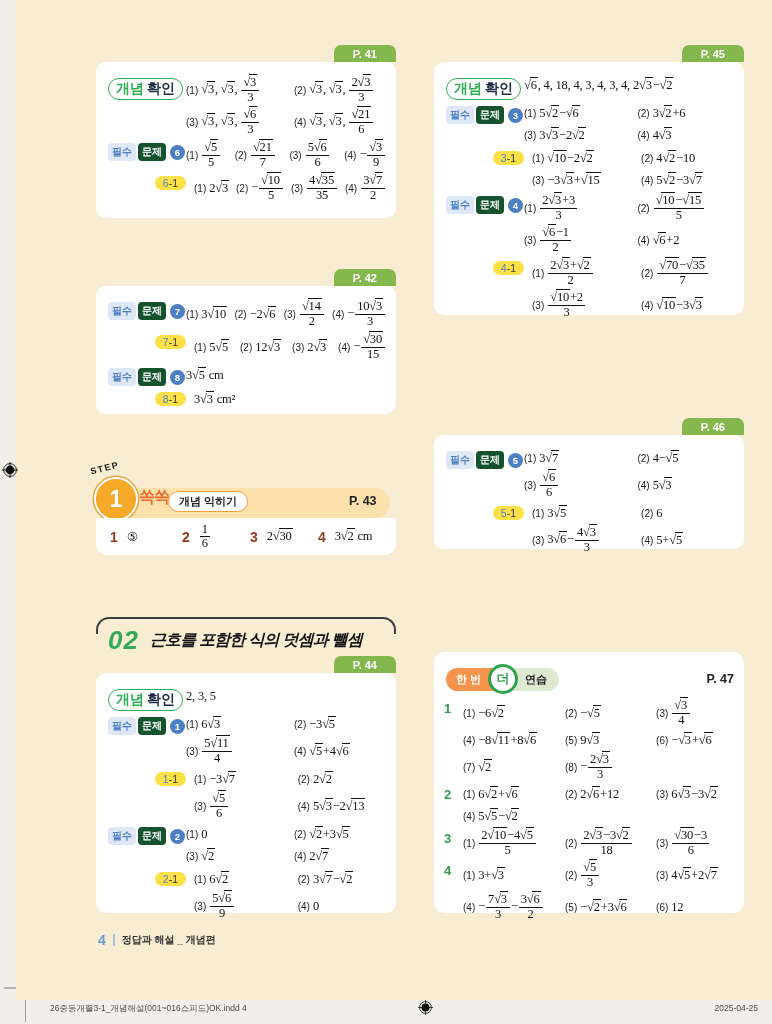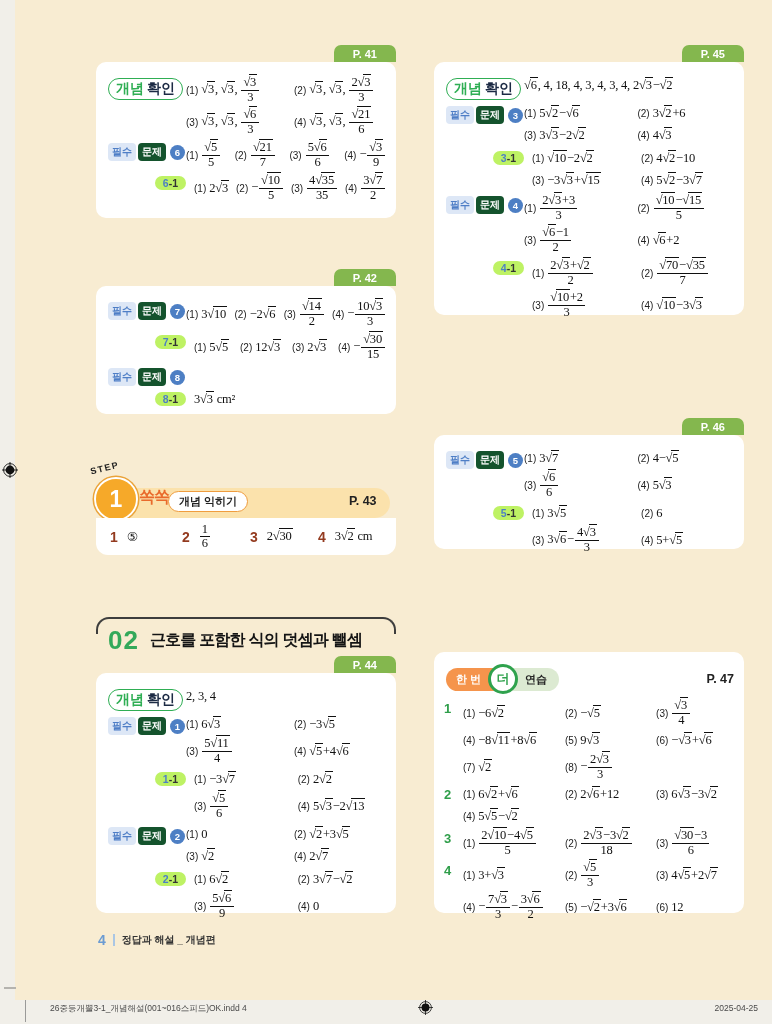--- a/index.html
+++ b/index.html
@@ -36,41 +36,41 @@
   .fden{padding-top:0;}
   
   .badge-concept{display:inline-flex;gap:3px;align-items:center;border:1.6px solid #2fae54;border-radius:999px;
                  padding:1px 7px;font-size:14px;font-weight:bold;background:#fff;white-space:nowrap;}
   .bc-g{color:#2fae54;} .bc-d{color:#1c2a44;}
   .badge-ess{display:inline-flex;align-items:center;gap:2px;font-size:10px;font-weight:bold;white-space:nowrap;}
   .be-l{background:#dde7f6;color:#4e7ec6;padding:2px 4px;border-radius:4px;}
   .be-d{background:#14532d;color:#fff;padding:2px 4px;border-radius:4px;}
   .be-n{width:15px;height:15px;border-radius:50%;background:#4d7fc4;color:#fff;display:inline-flex;
         align-items:center;justify-content:center;font-size:9.5px;margin-left:2px;}
-  .badge-sub{background:#bef264;border-radius:999px;padding:1px 8px;font-size:10.5px;font-weight:bold;color:#333;white-space:nowrap;}
+  .badge-sub{background:#fde047;border-radius:999px;padding:1px 8px;font-size:10.5px;font-weight:normal;color:#333;white-space:nowrap;}
   .bs-n{color:#4d7fc4;}
   
   #step-word{position:absolute;left:90px;top:463px;font-size:9px;font-weight:bold;letter-spacing:1.5px;
              color:#222;transform:rotate(-14deg);}
   #step-band{position:absolute;left:108px;top:488px;width:282px;height:30px;background:#fbe2ac;border-radius:6px 15px 15px 6px;}
   #step-circle{position:absolute;left:94px;top:477px;width:40px;height:40px;border-radius:50%;background:#f6a929;
                color:#fff;font-size:23px;font-weight:bold;display:flex;align-items:center;justify-content:center;
                border:2px solid #fff;box-shadow:0 0 0 1.5px #eaa339;}
   #step-ssok{position:absolute;left:139px;top:487px;color:#e96a2b;font-weight:800;font-size:16px;letter-spacing:-1px;}
   #step-pill{position:absolute;left:168px;top:491px;background:#fff;border:1.5px solid #ef9d3f;border-radius:999px;
              padding:2px 10px;font-size:11px;font-weight:800;color:#222;}
   #step-page{position:absolute;left:349px;top:494px;font-size:12.5px;font-weight:800;color:#222;}
   #step-ans{position:absolute;left:96px;top:518px;width:300px;height:37px;background:#fff;border-radius:0 0 12px 12px;
             display:grid;grid-template-columns:72px 68px 68px auto;align-items:center;padding-left:14px;box-sizing:border-box;}
   .sa{display:flex;align-items:center;gap:9px;white-space:nowrap;}
   .sa .n{color:#933a1f;font-weight:800;font-size:14px;}
   
   #sec{position:absolute;left:96px;top:617px;width:300px;}
   #sec .bracket{height:15px;border:2px solid #3d3d3d;border-bottom:none;border-radius:13px 13px 0 0;}
-  #sec .sec-row{display:flex;align-items:center;gap:11px;margin-top:-9px;padding-left:12px;}
+  #sec .sec-row{display:flex;align-items:center;gap:11px;margin-top:-9px;padding-left:12px;font-style:italic;}
   #sec .sec-num{color:#33a95a;font-size:26px;font-weight:800;letter-spacing:1px;}
   #sec .sec-title{font-size:16px;font-weight:800;color:#141414;letter-spacing:-0.8px;}
   
   .prac-head{display:flex;align-items:center;margin:8px 2px 4px 2px;position:relative;}
   .ph-first{background:#f5944c;color:#fff;font-weight:800;font-size:11px;padding:4px 14px 4px 10px;border-radius:999px 0 0 999px;}
   .ph-circle{width:24px;height:24px;border:3px solid #2fa24d;background:#fff;border-radius:50%;color:#2fa24d;
              font-weight:800;font-size:13px;display:flex;align-items:center;justify-content:center;margin:0 -7px;z-index:2;}
   .ph-title{background:#dcead2;color:#222;font-weight:800;font-size:11px;padding:4px 12px 4px 14px;border-radius:0 999px 999px 0;}
   .ph-page{margin-left:auto;font-weight:800;font-size:12.5px;color:#222;}
   .prow{display:flex;align-items:flex-start;margin:2px 0;}
@@ -288,41 +288,44 @@
         </span>
       </div>
       <div class="row">
         <span class="bcell">
           <span class="badge-ess">
             <span class="be-l">필수</span>
             <span class="be-d">문제</span>
             <span class="be-n">8</span>
           </span>
         </span>
+        <span class="items inline"><span class="it">
+            <span class="mv">3<span class="sq">√<span class="rad">5</span></span> cm</span>
+          </span></span>
       </div>
       <div class="row">
         <span class="bcell sub">
           <span class="badge-sub"><span class="bs-n">8</span>-1</span>
         </span>
         <span class="items inline"><span class="it">
             <span class="mv">3<span class="sq">√<span class="rad">3</span></span> cm²</span>
           </span></span>
       </div>
     </div>
   <div class="box" id="b44">
       <span class="tab">P. 44</span>
       <div class="row">
         <span class="bcell">
           <span class="badge-concept">
             <span class="bc-g">개념</span>
             <span class="bc-d">확인</span>
           </span>
         </span>
         <span class="items inline"><span class="it">
-            <span class="mv">2, 3, 4</span>
+            <span class="mv">2, 3, 5</span>
           </span></span>
       </div>
       <div class="row">
         <span class="bcell">
           <span class="badge-ess">
             <span class="be-l">필수</span>
             <span class="be-d">문제</span>
             <span class="be-n">1</span>
           </span>
         </span>

